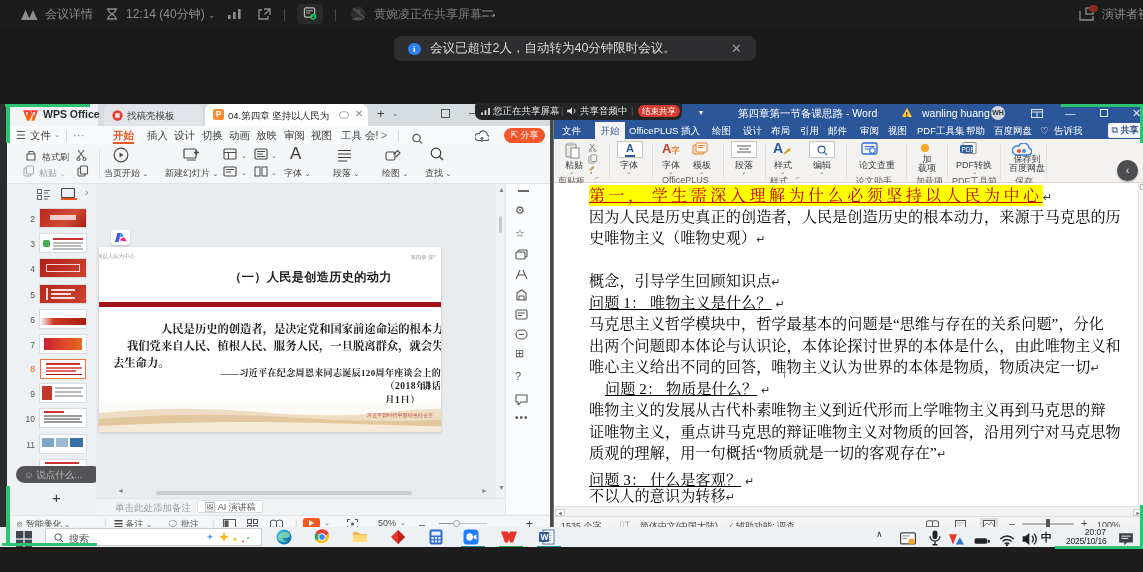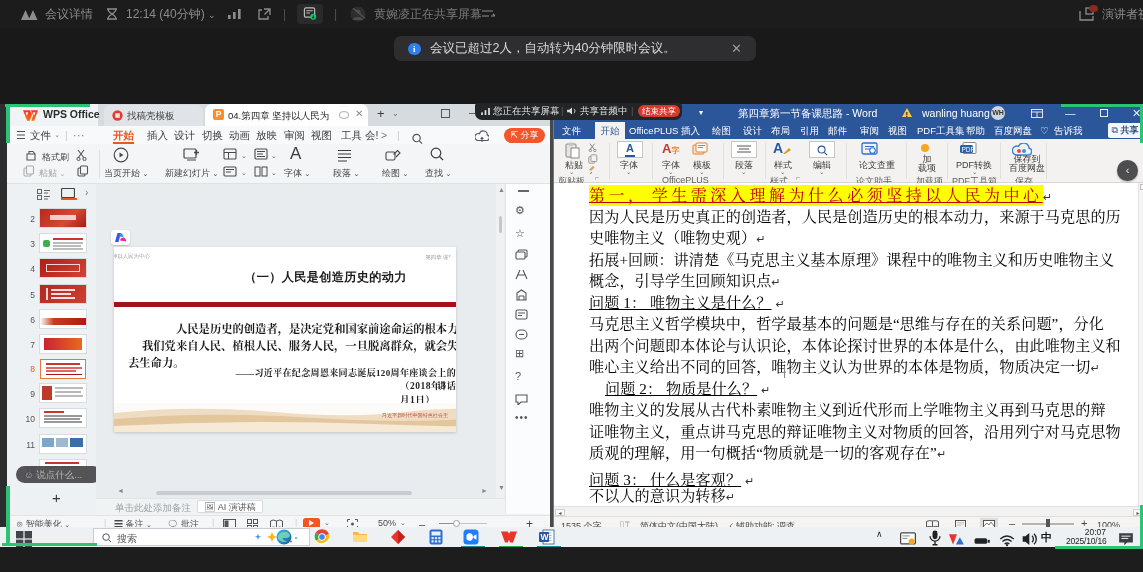--- a/index.html
+++ b/index.html
@@ -308,21 +308,21 @@
     <div class="abs" style="left:45px;top:305px;font-size:15px;color:#3a3a3a;">+</div>
   </div>
   <div class="abs" style="left:94px;top:105px;width:3.5px;height:270px;background:#ccd0d4;border-radius:2px;"></div>
 
   <div id="wpscanvas">
     <div class="abs" style="left:15px;top:46px;width:19px;height:15px;background:#fff;border-radius:3.5px;box-shadow:0 1px 2px rgba(0,0,0,.2);"><svg width="13" height="9" viewBox="0 0 13 9" style="margin:3px 0 0 3px;">
           <path d="M3.5 0 H7 L4.5 9 H1z" fill="#3c52e8"></path>
           <path d="M4.5 3.5 L8 0 L9.5 4 z" fill="#2196f3"></path>
           <path d="M6 7.5 a3 3 0 0 1 5.5-1.5 l1 2.5 z" fill="#f0288c"></path>
         </svg></div>
-    <div class="abs" id="slide" style="left:18px;top:63px;width:342px;height:185px;background:#fff;box-shadow:0 1px 3px rgba(0,0,0,.18);overflow:hidden;">
+    <div class="abs" id="slide" style="left:3px;top:63px;width:342px;height:185px;background:#fff;box-shadow:0 1px 3px rgba(0,0,0,.18);overflow:hidden;">
       <div class="abs" style="left:-2px;top:6px;font-size:6px;color:#9a9a9a;transform:scale(0.9);transform-origin:left top;white-space:nowrap;">神以人民为中心</div>
       <div class="abs" style="right:4px;top:6px;font-size:6px;color:#9a9a9a;transform:scale(0.9);white-space:nowrap;">第四章 谋*</div>
       <div class="abs" style="left:14px;top:22px;width:395px;text-align:center;font-size:12.2px;font-weight:bold;color:#1d1d1d;letter-spacing:0.3px;">（一）人民是创造历史的动力</div>
       <div class="abs" style="left:0;top:55px;width:395px;height:4.5px;background:#a31418;"></div>
       <div class="abs" style="left:0;top:74px;width:395px;font-family:'Liberation Serif','Noto Serif CJK SC','Noto Serif SC',serif;font-weight:bold;font-size:11.3px;color:#1a1a1a;line-height:17px;">
         <div style="margin-left:62px;">人民是历史的创造者，是决定党和国家前途命运的根本力量。</div>
         <div style="margin-left:28px;">我们党来自人民、植根人民、服务人民，一旦脱离群众，就会失</div>
         <div style="margin-left:14px;">去生命力。</div>
       </div>
       <div class="abs" style="left:115px;top:118.5px;letter-spacing:0.35px;font-family:'Liberation Serif','Noto Serif CJK SC','Noto Serif SC',serif;font-weight:bold;font-size:9px;color:#222;text-align:right;">——习近平在纪念周恩来同志诞辰120周年座谈会上的讲话</div>
@@ -545,21 +545,20 @@
         <circle cx="12" cy="8" r="2" fill="#3498db"></circle>
       </svg>
     <div class="abs" style="left:455px;top:16px;line-height:9px;text-align:center;">保存到<br>百度网盘</div>
     <div class="abs" style="left:461px;top:36px;color:#605e5c;">保存</div>
     <div class="abs" style="left:492px;top:4px;width:1px;height:36px;background:#e1dfdd;"></div>
   </div>
   <div id="worddoc">
     <div class="dline" style="top:2.0px;"><span style="background:#ffff00;color:#c00000;text-decoration:underline;font-size:16px;letter-spacing:3.55px;padding:2px 0;">第一，<span style="letter-spacing:0"> </span>学生需深入理解为什么必须坚持以人民为中心</span><span class="pilc">↵</span></div>
     <div class="dline" style="top:23.5px;">因为人民是历史真正的创造者，人民是创造历史的根本动力，来源于马克思的历</div>
     <div class="dline" style="top:45.0px;">史唯物主义（唯物史观）<span class="pilc">↵</span></div>
-    <div class="dline" style="top:66.5px;">拓展+回顾：讲清楚《马克思主义基本原理》课程中的唯物主义和历史唯物主义</div>
     <div class="dline" style="top:88.0px;">概念，引导学生回顾知识点<span class="pilc">↵</span></div>
     <div class="dline" style="top:109.5px;"><span class="ul">问题 1： 唯物主义是什么？</span> <span class="pilc">↵</span></div>
     <div class="dline" style="top:131.0px;">马克思主义哲学模块中，哲学最基本的问题是“思维与存在的关系问题”，分化</div>
     <div class="dline" style="top:152.5px;">出两个问题即本体论与认识论，本体论探讨世界的本体是什么，由此唯物主义和</div>
     <div class="dline" style="top:174.0px;">唯心主义给出不同的回答，唯物主义认为世界的本体是物质，物质决定一切<span class="pilc">↵</span></div>
     <div class="dline" style="top:195.5px;margin-left:16px;"><span class="ul">问题 2： 物质是什么？</span> <span class="pilc">↵</span></div>
     <div class="dline" style="top:217.0px;">唯物主义的发展从古代朴素唯物主义到近代形而上学唯物主义再到马克思的辩</div>
     <div class="dline" style="top:238.5px;">证唯物主义，重点讲马克思的辩证唯物主义对物质的回答，沿用列宁对马克思物</div>
     <div class="dline" style="top:260.0px;">质观的理解，用一句概括“物质就是一切的客观存在”<span class="pilc">↵</span></div>
     <div class="dline" style="top:287px;"><span class="ul">问题 3： 什么是客观？</span> <span class="pilc">↵</span></div>
@@ -613,21 +612,21 @@
   <div class="abs" style="left:156px;color:#5c5c5c;">|</div>
   <div class="abs" style="left:163px;top:2.2px;width:42px;height:12.2px;background:#d7392e;border-radius:6.5px;color:#fff;font-size:8.5px;text-align:center;line-height:12.2px;">结束共享</div>
 </div>
 <div class="abs" id="taskbar">
   <svg class="tico" style="left:16px;top:3.5px" width="13" height="13" viewBox="0 0 13 13">
       <rect x="0" y="0" width="6" height="6" fill="#41464c"></rect>
       <rect x="7" y="0" width="6" height="6" fill="#41464c"></rect>
       <rect x="0" y="7" width="6" height="6" fill="#41464c"></rect>
       <rect x="7" y="7" width="6" height="6" fill="#41464c"></rect>
     </svg>
-  <div class="abs" style="left:45px;top:1px;width:217px;height:18px;background:#fff;border:1px solid #c9ccd0;margin-left:48px;">
+  <div class="abs" style="left:45px;top:1px;width:217px;height:18px;background:#fff;border:1px solid #c9ccd0;">
     <svg style="position:absolute;left:8px;top:4px" width="10" height="10" viewBox="0 0 11 11">
         <circle cx="4.5" cy="4.5" r="3.6" fill="none" stroke="#555" stroke-width="1.1"></circle>
         <path d="M7.3 7.3 L10 10" stroke="#555" stroke-width="1.1"></path>
       </svg>
     <div style="position:absolute;left:23px;top:3px;font-size:10px;color:#555;">搜索</div>
     <svg style="position:absolute;left:158px;top:3px" width="52" height="12" viewBox="0 0 52 12">
         <path d="M6 1.5 l.8 2.4 2.4.8-2.4.8-.8 2.4-.8-2.4-2.4-.8 2.4-.8z" fill="#4a90d9"></path>
         <path d="M20 0 l1.5 3.5 3.5 1.5-3.5 1.5-1.5 3.5-1.5-3.5-3.5-1.5 3.5-1.5z" fill="#f5b916"></path>
         <path d="M31 4.5 l.8 2 2 .8-2 .8-.8 2-.8-2-2-.8 2-.8z" fill="#f5b916" opacity=".85"></path>
         <circle cx="39" cy="9.5" r="1" fill="#e2574c"></circle>

